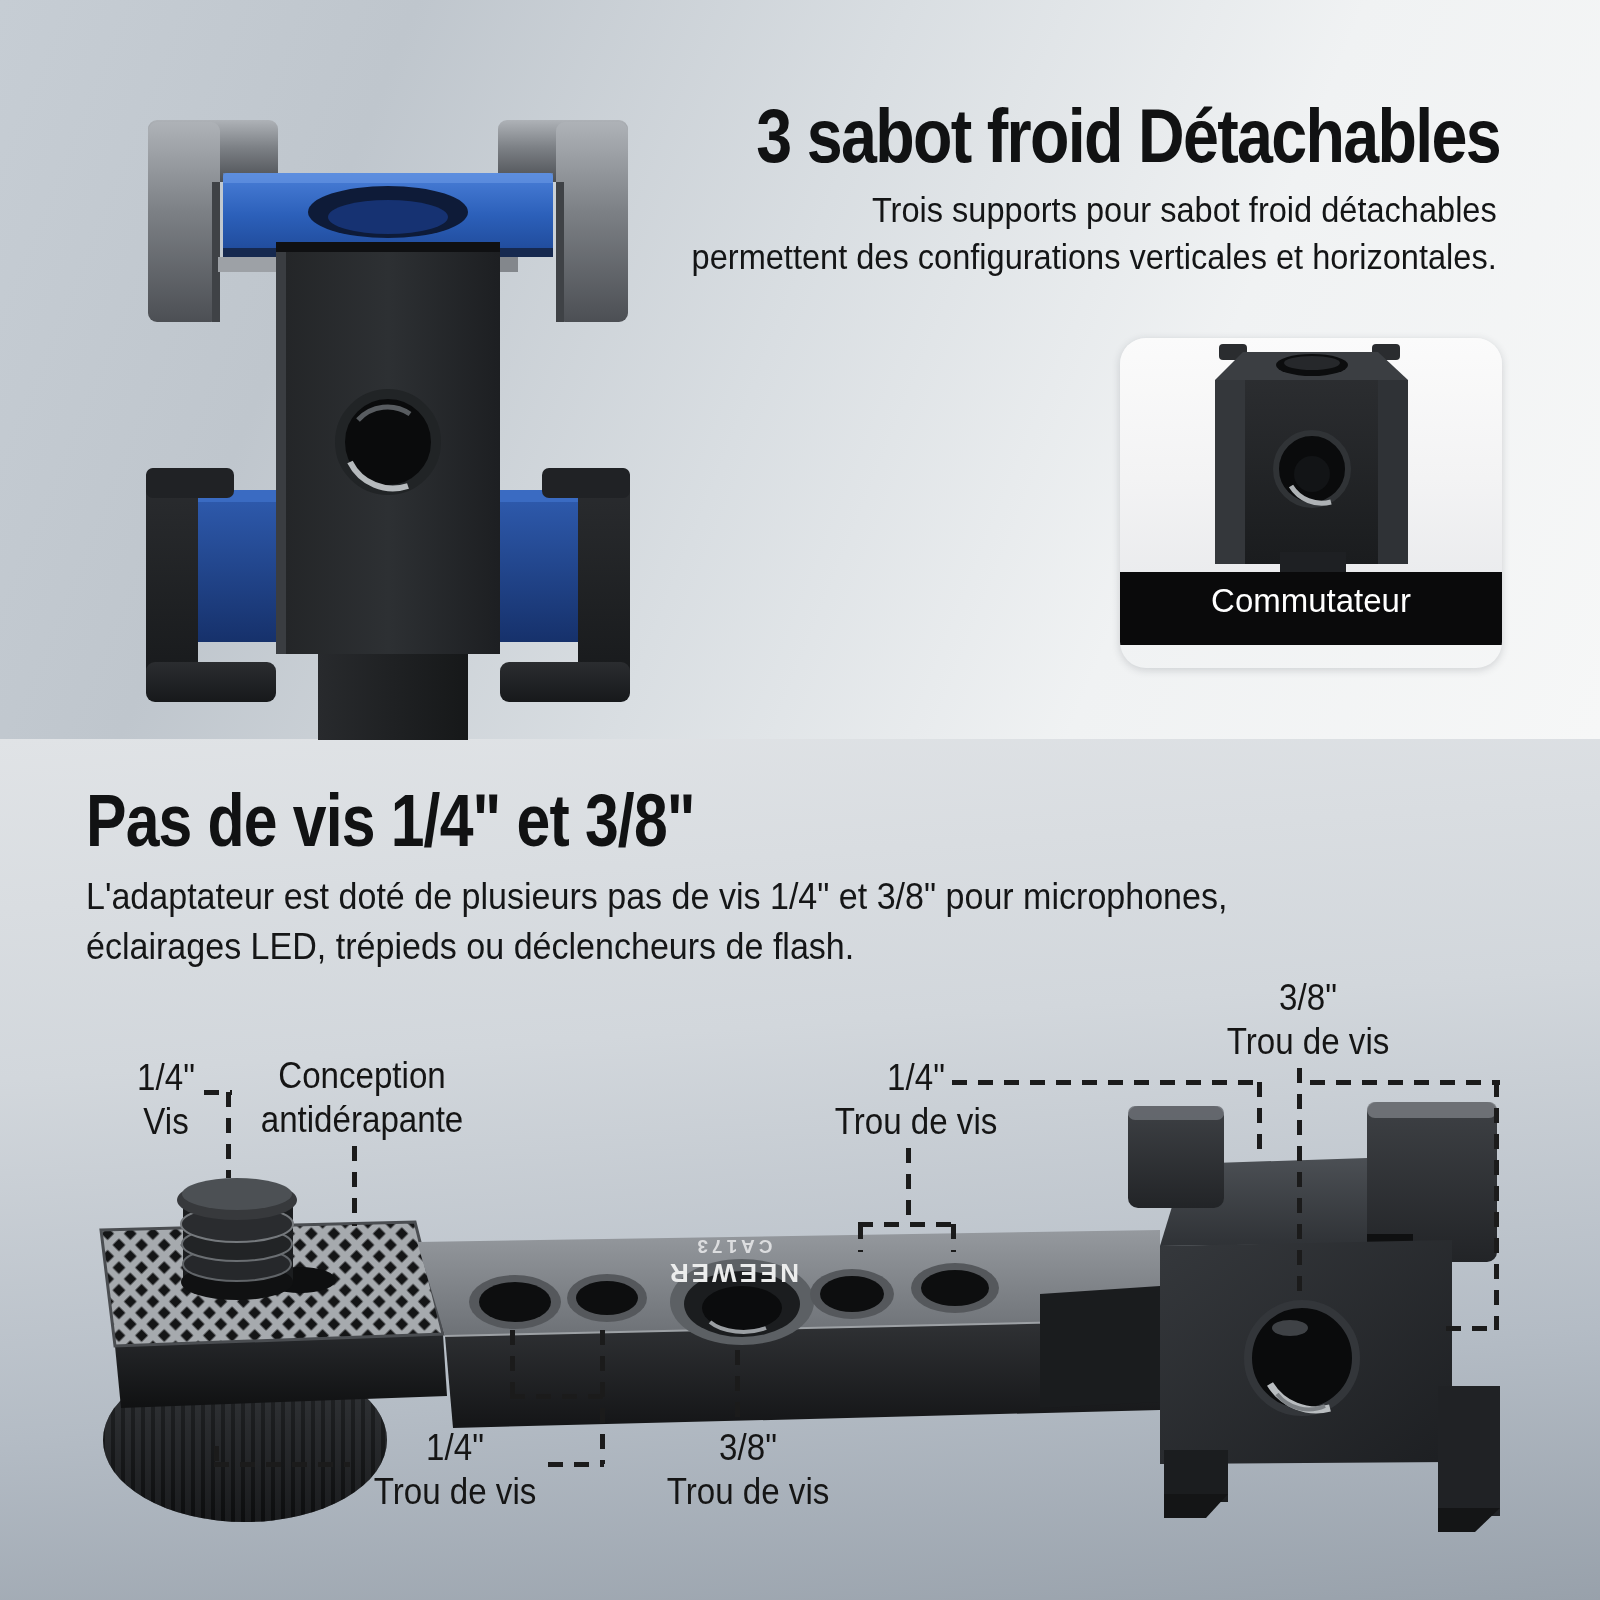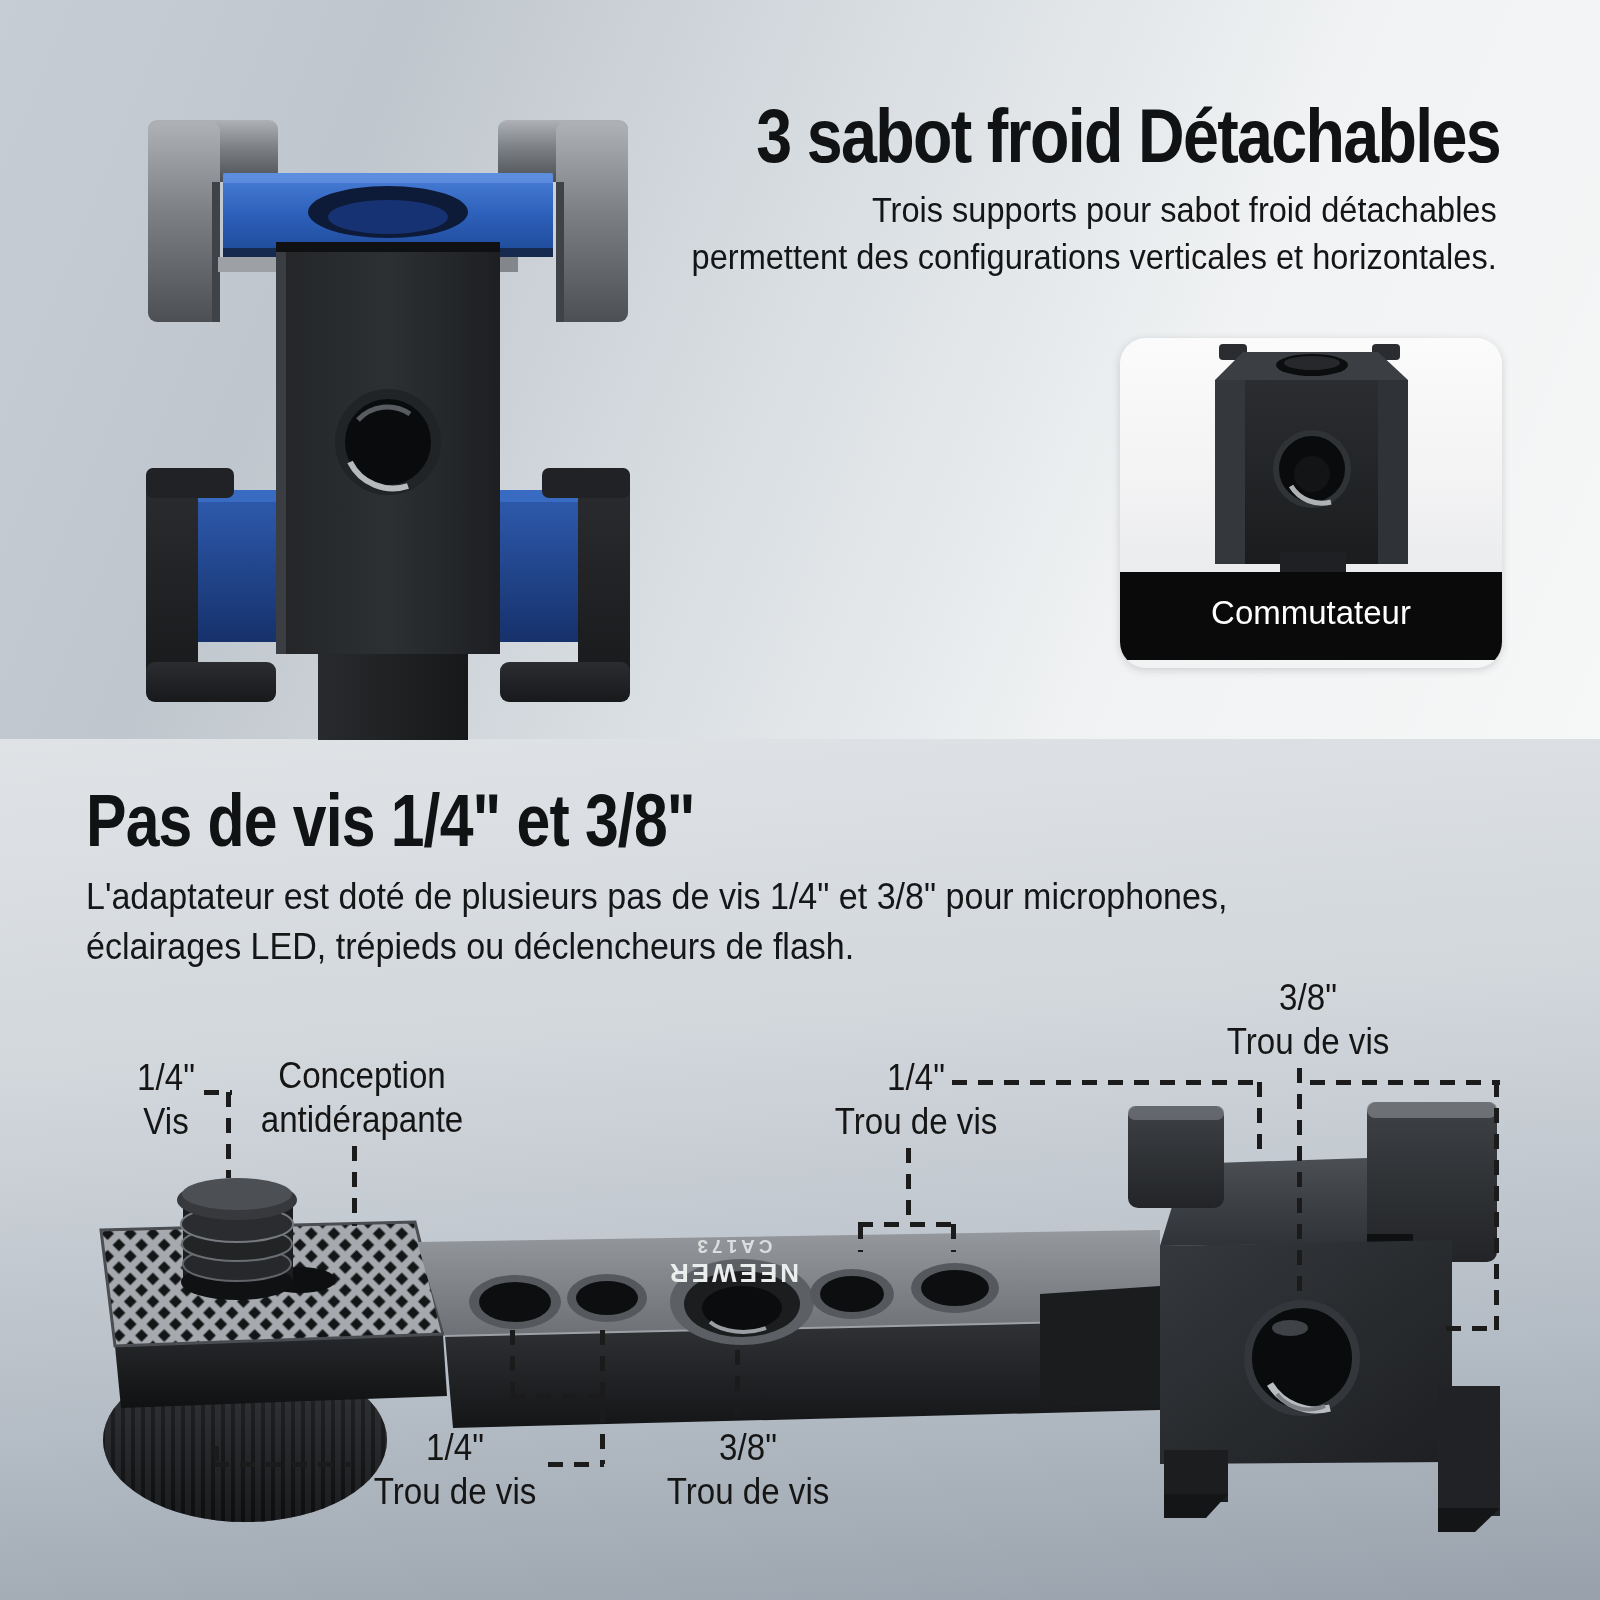--- a/index.html
+++ b/index.html
@@ -18,22 +18,22 @@
     white-space:nowrap;transform:scaleX(.93);transform-origin:100% 50%;}
   #bottom-heading{left:86px;top:778px;font-size:74px;font-weight:700;color:#111213;
     letter-spacing:-1px;white-space:nowrap;transform:scaleX(.82);transform-origin:0 50%;}
   #bottom-body{left:86px;top:872px;font-size:37px;line-height:50px;color:#151617;
     white-space:nowrap;transform:scaleX(.92);transform-origin:0 50%;}
   
   #inset{left:1120px;top:338px;width:382px;height:330px;border-radius:26px;overflow:hidden;
     box-shadow:0 2px 8px rgba(40,45,55,.18);}
   #inset-photo{position:absolute;left:0;top:0;width:382px;height:234px;
     background:linear-gradient(180deg,#fbfbfb 0%,#f3f3f4 60%,#ebecee 100%);}
-  #inset-caption{position:absolute;left:0;top:234px;width:382px;height:88px;background:#0a0a0b;
-    color:#fff;text-align:center;font-size:33px;line-height:41px;padding-top:20px;box-sizing:border-box;}
+  #inset-caption{position:absolute;left:0;top:234px;width:382px;height:73px;background:#0a0a0b;
+    color:#fff;text-align:center;font-size:33px;line-height:41px;padding-top:8px;box-sizing:border-box;}
   
   .plabel{transform:translateX(-50%) scaleX(.92);text-align:center;font-size:36px;line-height:44px;
     color:#151515;white-space:nowrap;}
   
   .dash-h{height:5px;background:repeating-linear-gradient(90deg,#1b1b1b 0 15px,transparent 15px 26px);}
   .dash-v{width:5px;background:repeating-linear-gradient(180deg,#1b1b1b 0 15px,transparent 15px 26px);}
 </style>
 </head>
 <body>
 

